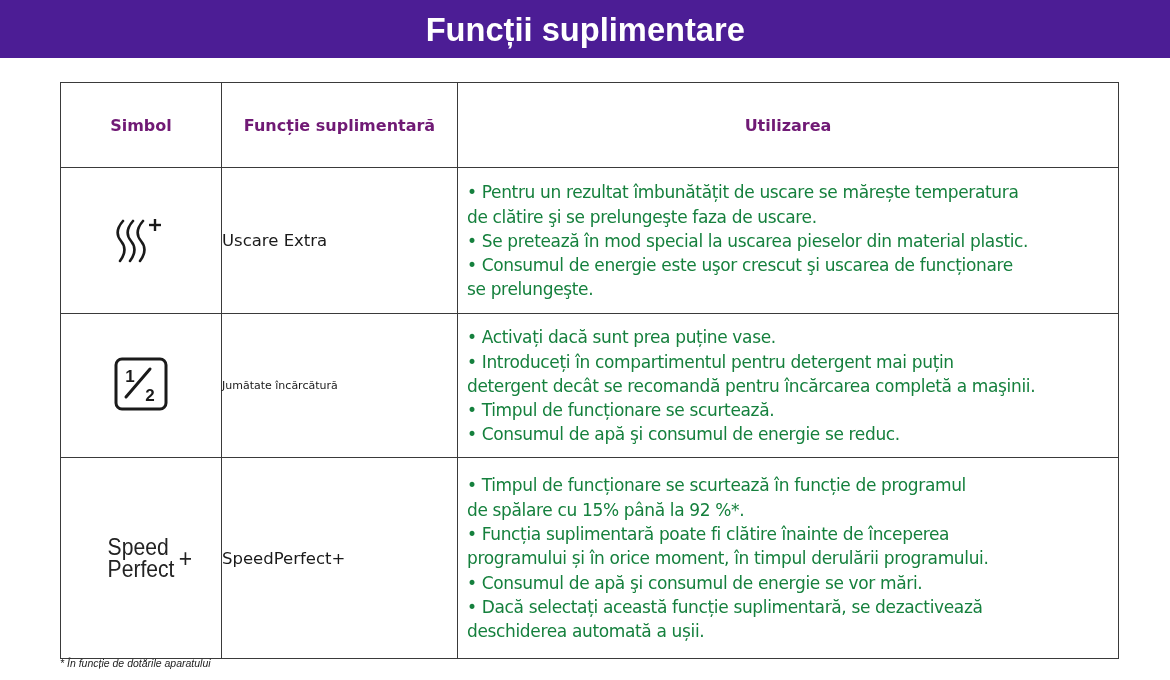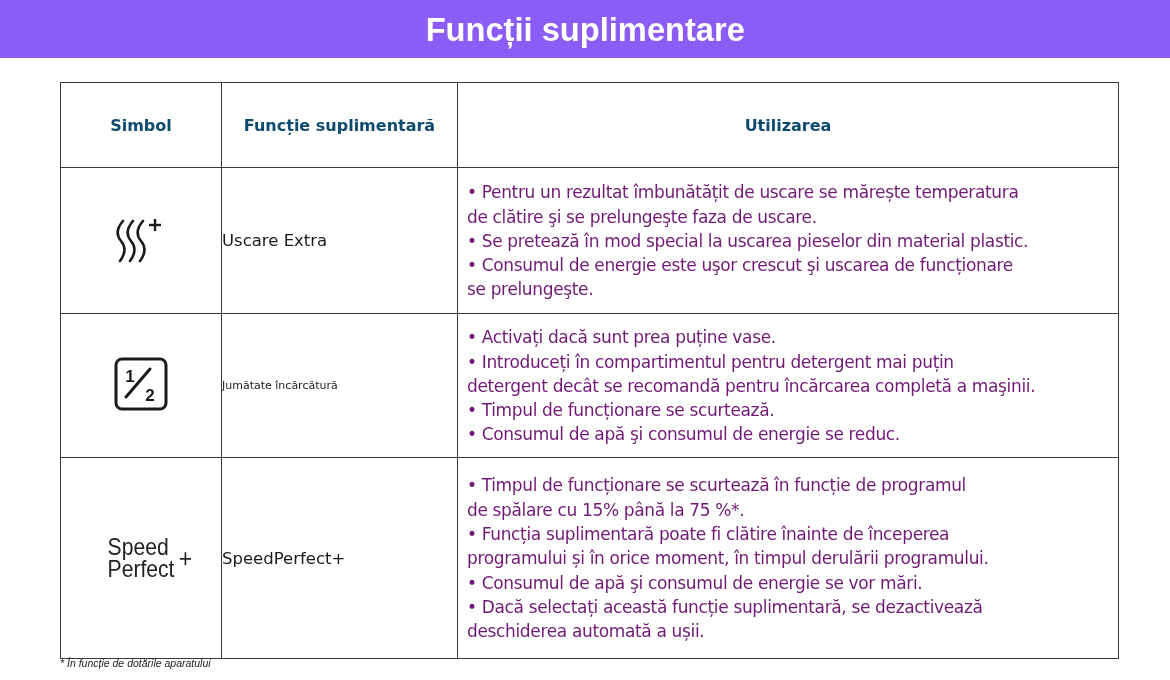--- a/index.html
+++ b/index.html
@@ -1,26 +1,26 @@
 <!DOCTYPE html>
 <html><head>
 <meta charset="utf-8">
 <style>
   html, body { margin:0; padding:0; background:#ffffff; }
   body { width:1170px; height:680px; position:relative; overflow:hidden; font-family:"Liberation Sans", sans-serif; color:#1a1a1a; }
-  .title-bar { position:absolute; left:0; top:0; width:1170px; height:58px; background:#8b5cf6; color:#fff; display:flex; align-items:center; justify-content:center; }
+  .title-bar { position:absolute; left:0; top:0; width:1170px; height:58px; background:#4c1d95; color:#fff; display:flex; align-items:center; justify-content:center; }
   .title-bar h1 { margin:0; font-family:"Liberation Sans", sans-serif; font-weight:bold; font-size:34px; letter-spacing:0px; transform:scaleX(0.96); }
   table.features { position:absolute; left:60px; top:82px; width:1058px; border-collapse:collapse; table-layout:fixed; }
   table.features td, table.features th { border:1.5px solid #3a3a3a; padding:0; vertical-align:middle; }
-  table.features th { height:84px; font-family:"DejaVu Sans", sans-serif; font-weight:bold; font-size:16px; text-align:center; color:#0c4a6e; }
+  table.features th { height:84px; font-family:"DejaVu Sans", sans-serif; font-weight:bold; font-size:16px; text-align:center; color:#701a75; }
   col.c1 { width:161px; } col.c2 { width:236px; } col.c3 { width:661px; }
   td.sym { text-align:center; }
   td.fname { text-align:left; font-family:"DejaVu Sans", sans-serif; font-size:16.5px; color:#1a1a1a; }
   td.fname.small { font-size:11px; }
-  td.usage { padding:3px 8px 2px 9px !important; font-family:"DejaVu Sans", sans-serif; font-size:17px; line-height:24.3px; color:#701a75; }
+  td.usage { padding:3px 8px 2px 9px !important; font-family:"DejaVu Sans", sans-serif; font-size:17px; line-height:24.3px; color:#15803d; }
   td.usage .line { display:block; white-space:nowrap; letter-spacing:-0.35px; }
   tr.r1 td { height:140px; }
   tr.r2 td { height:138px; }
   tr.r3 td { height:195px; }
   .sp-logo { display:inline-block; position:relative; font-family:"Liberation Sans", sans-serif; color:#222; text-align:left; font-size:24px; line-height:22px; transform:scaleX(0.88); }
   .sp-logo .plus { position:absolute; right:-20px; top:11px; font-size:26px; }
   .footnote { position:absolute; left:60px; top:657px; font-family:"Liberation Sans", sans-serif; font-style:italic; font-size:10.5px; color:#222; }
 </style>
 </head>
 <body>
@@ -93,21 +93,21 @@
     <td class="sym">
       <span class="sp-logo">
         <span style="display:block">Speed</span>
         <span style="display:block">Perfect</span>
         <span class="plus">+</span>
       </span>
     </td>
     <td class="fname">SpeedPerfect+</td>
     <td class="usage">
       <span class="line">• Timpul de funcționare se scurtează în funcție de programul</span>
-      <span class="line">de spălare cu 15% până la 75 %*.</span>
+      <span class="line">de spălare cu 15% până la 92 %*.</span>
       <span class="line">• Funcția suplimentară poate fi clătire înainte de începerea</span>
       <span class="line">programului și  în orice moment, în timpul derulării programului.</span>
       <span class="line">• Consumul de apă şi consumul de energie se vor mări.</span>
       <span class="line">• Dacă selectați această funcție suplimentară, se dezactivează</span>
       <span class="line">deschiderea automată a ușii.</span>
     </td>
   </tr>
 </tbody>
   </table>
 

